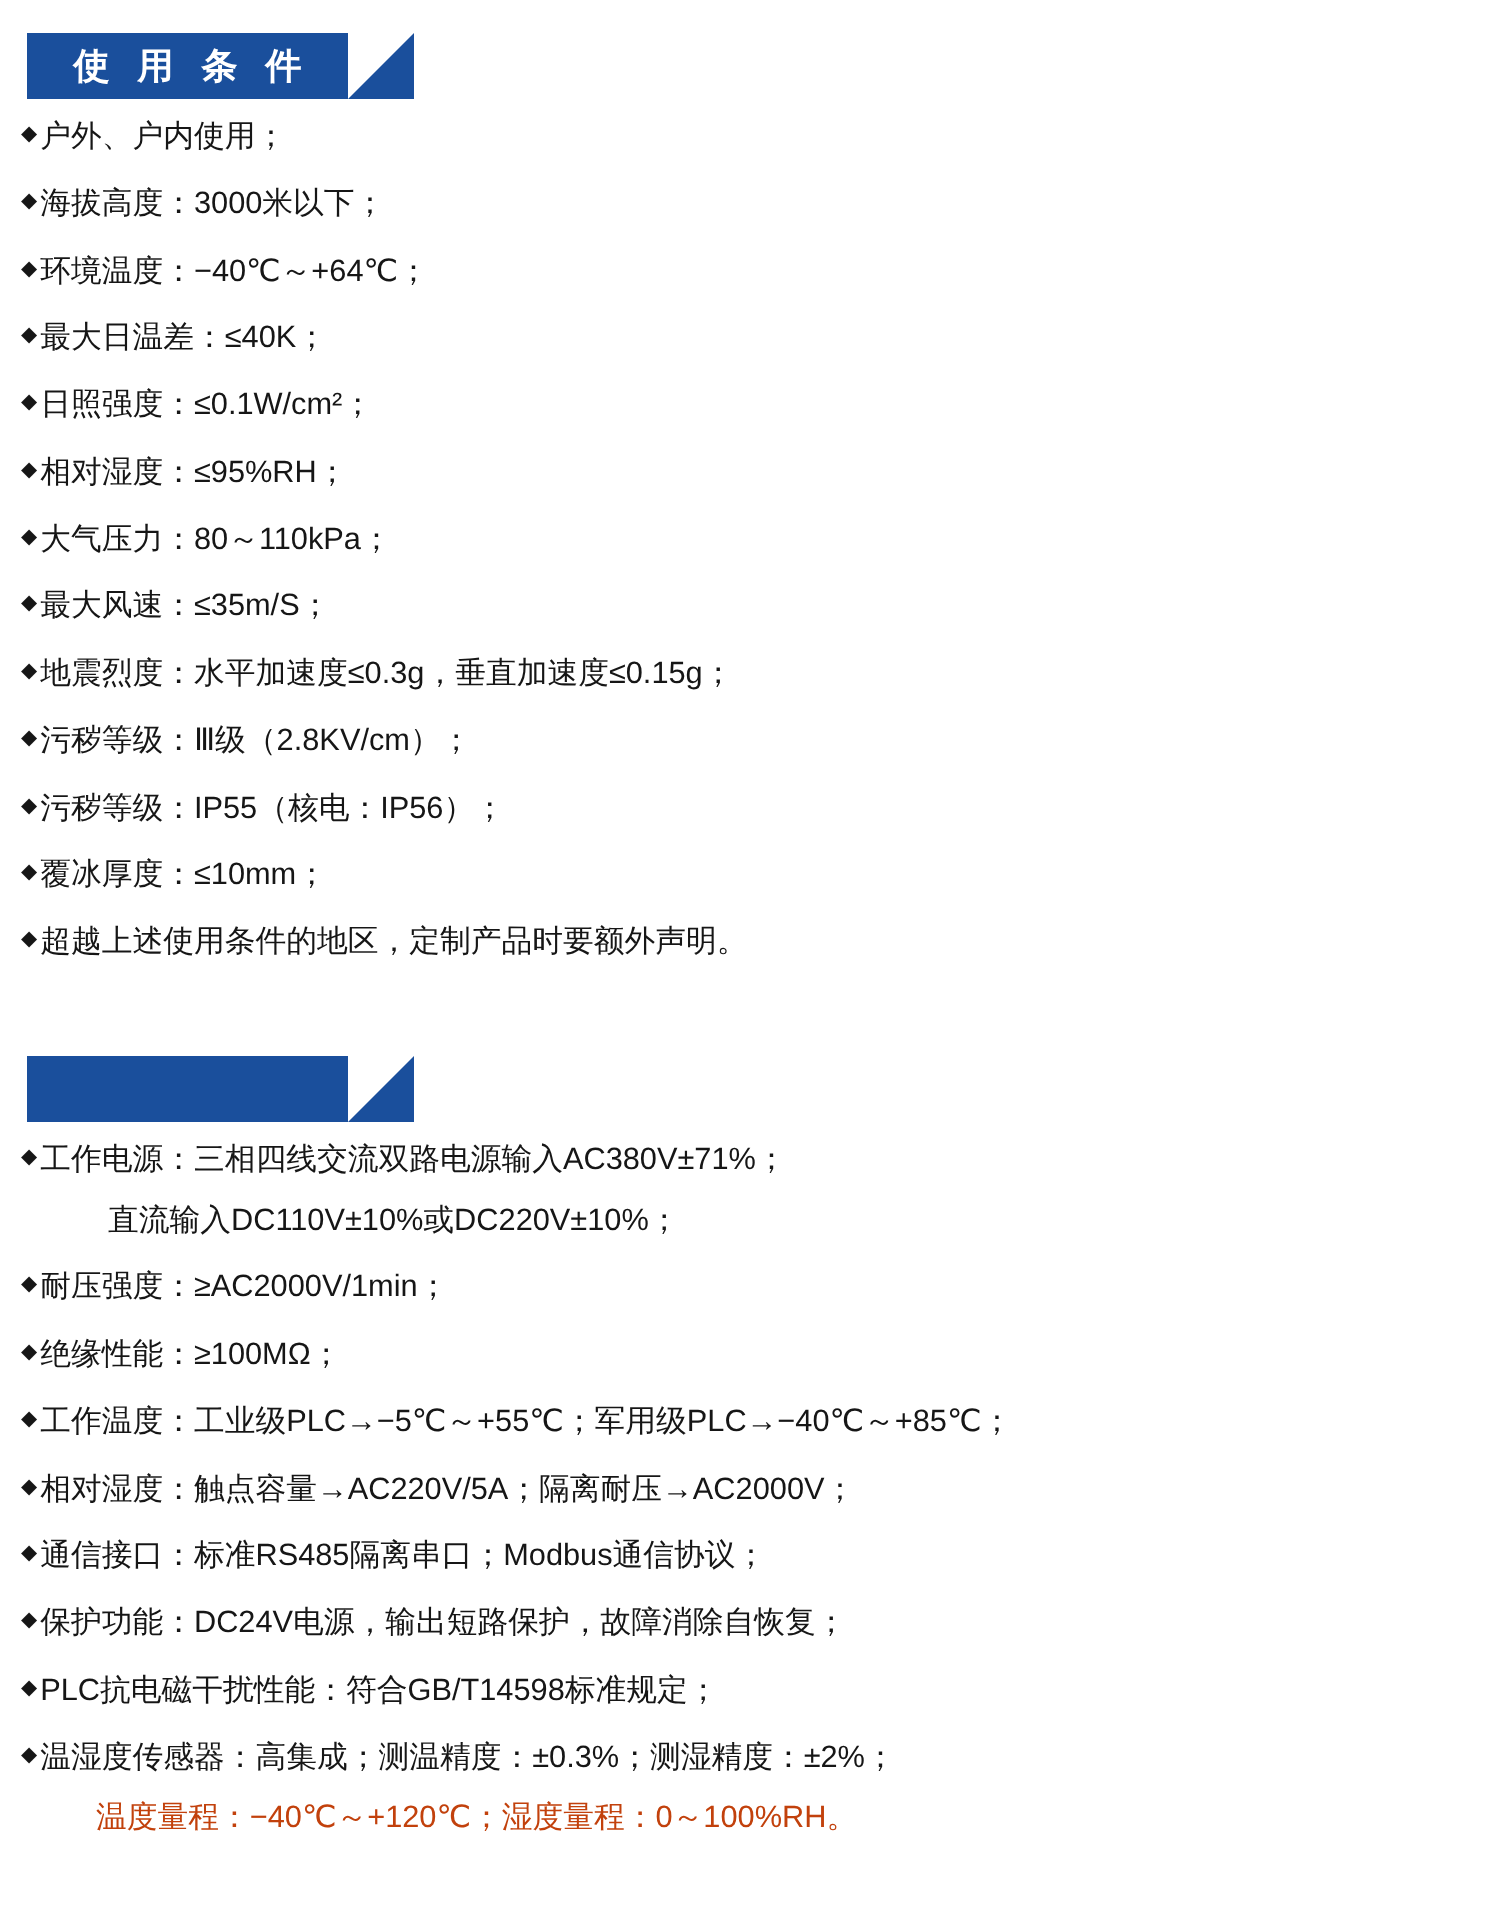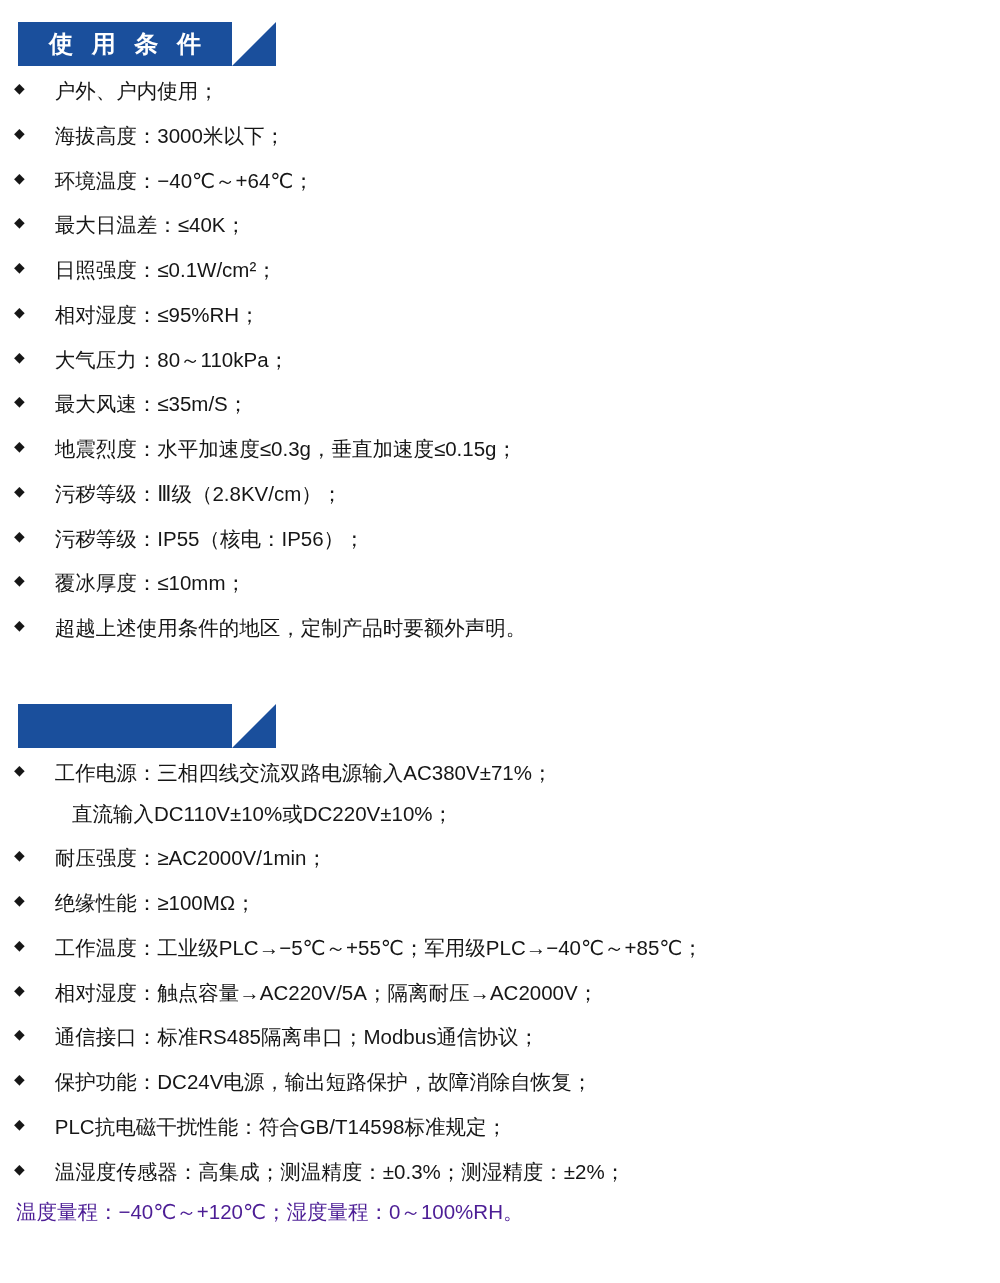--- a/index.html
+++ b/index.html
@@ -93,36 +93,35 @@
     flex: 0 0 auto;
     font-size: 14px;
     line-height: 1.55;
     margin-right: 2px;
     color: #161616;
     transform: translateY(2px);
   }
   .item-text {
     flex: 1 1 auto;
     white-space: pre-wrap;
-    margin-left: 28px;
   }
   .sub-line {
     font-size: 20.5px;
     line-height: 1.5;
     color: #161616;
     margin: -6px 0 14px 0;
     padding-left: 72px;
     white-space: pre-wrap;
   }
   .sub-line-2 {
     font-size: 20.5px;
     line-height: 1.5;
-    color: #4c1d95;
+    color: #c2410c;
     margin: -6px 0 14px 0;
-    padding-left: 16px;
+    padding-left: 64px;
     white-space: pre-wrap;
   }
   #usage-section {
     margin-top: 22px;
   }
   #usage-list {
     margin-top: 26px;
   }
   #tech-section {
     margin-top: 60px;

